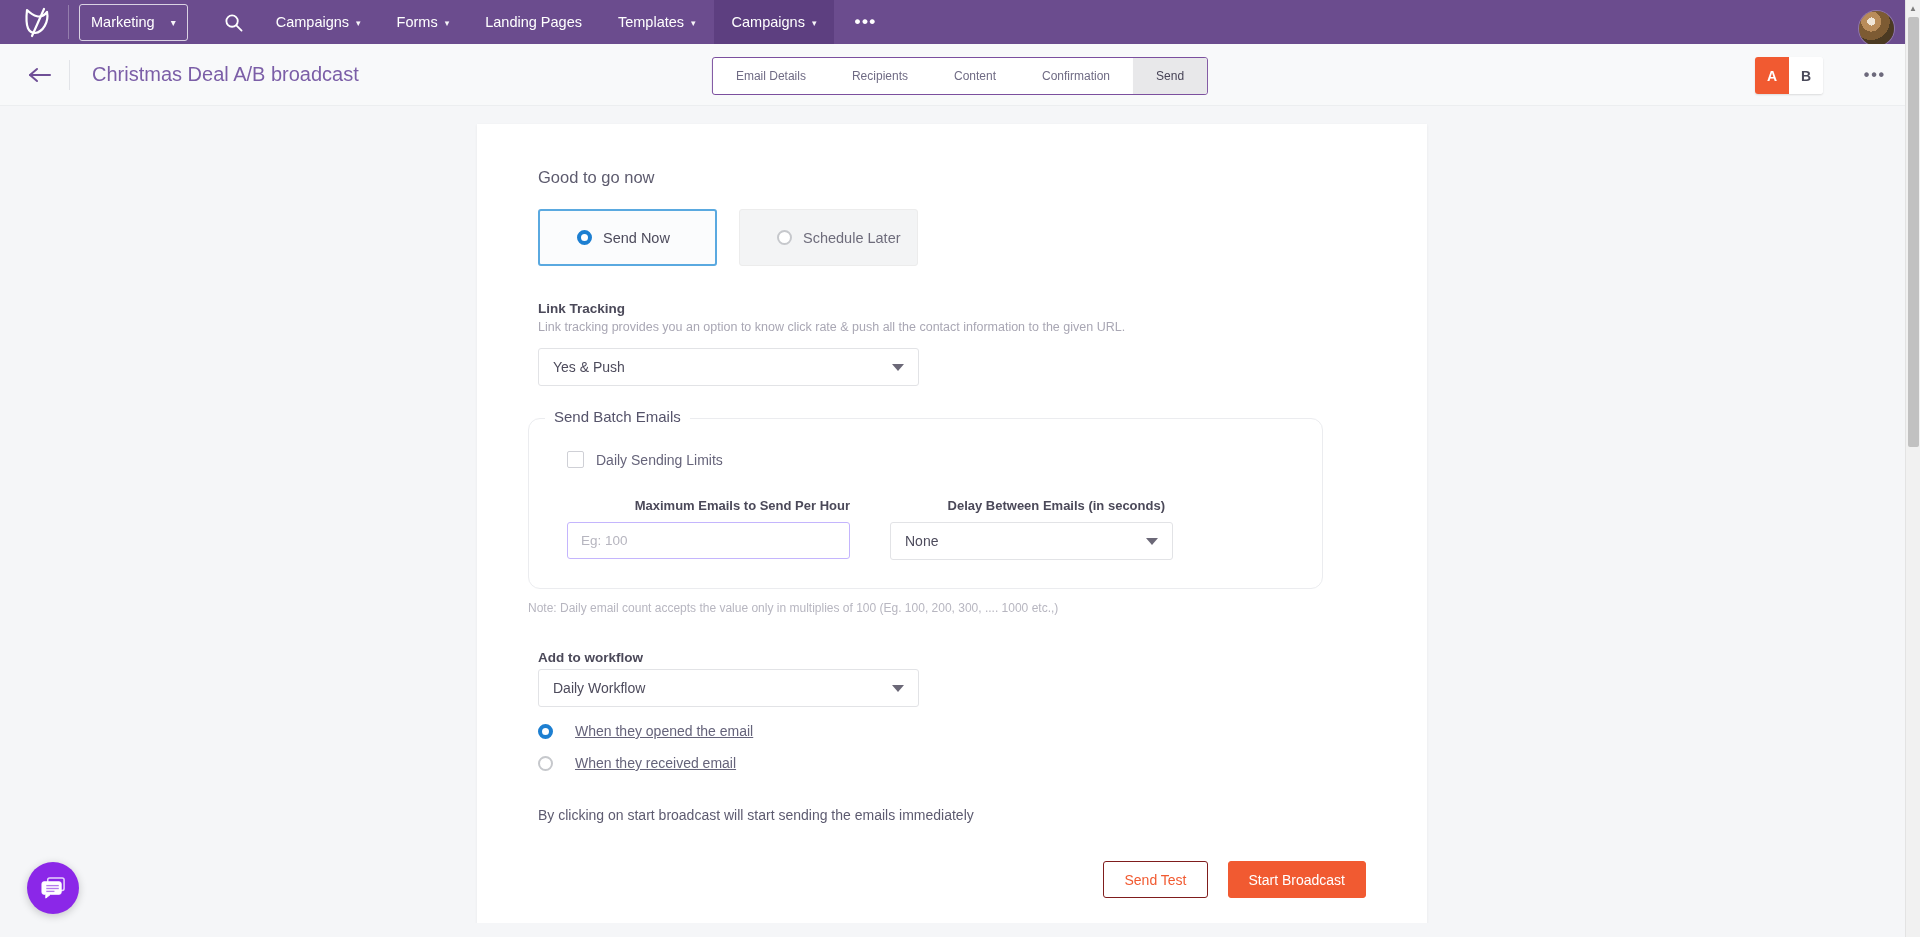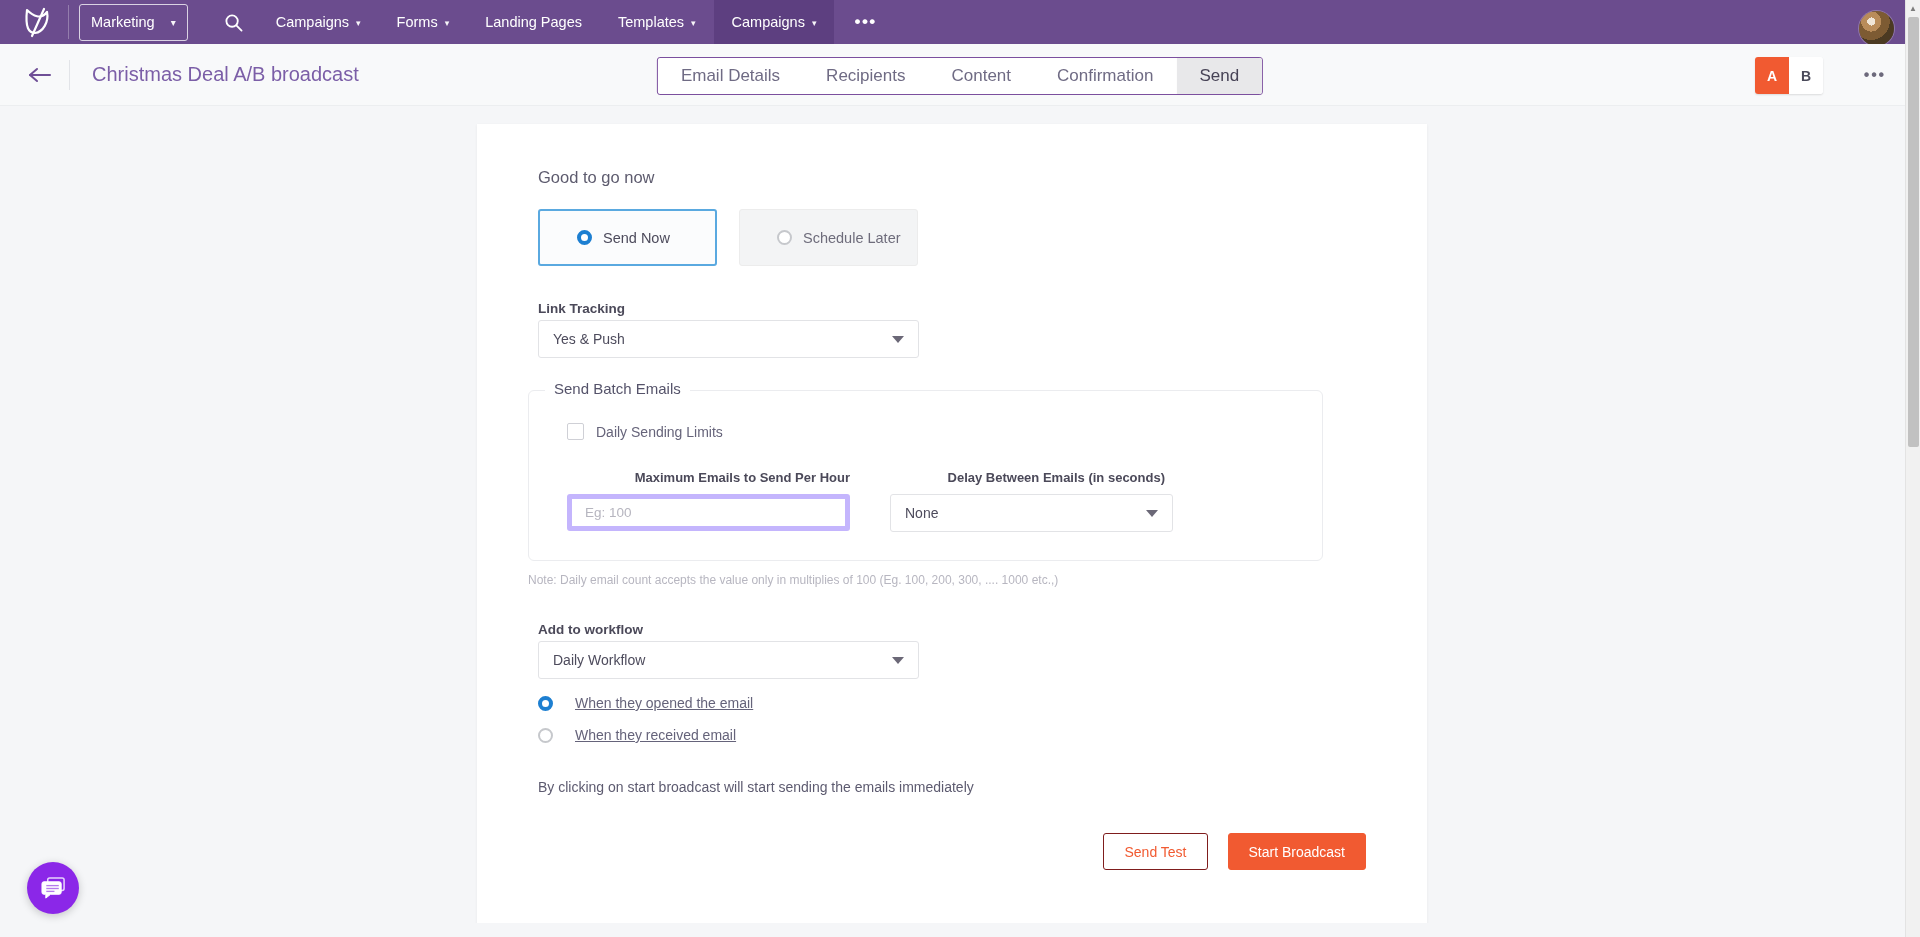--- a/index.html
+++ b/index.html
@@ -104,21 +104,21 @@
     height: 38px;
     border: 1px solid #7b4f9e;
     border-radius: 3px;
     display: flex;
     background: #fff;
     overflow: hidden;
   }
   .step {
     display: flex; align-items: center;
     padding: 0 23px;
-    font-size: 17px;
+    font-size: 12px;
     color: #6f6b84;
     cursor: pointer;
     white-space: nowrap;
   }
   .step.active { background: #e8e8ea; color: #474356; }
 
   .ab-group {
     position: absolute; right: 97px; top: 13px;
     display: flex;
     border-radius: 3px;
@@ -216,21 +216,21 @@
     width: 0; height: 0;
     border-left: 6px solid transparent;
     border-right: 6px solid transparent;
     border-top: 7px solid #6b6877;
   }
 
   
   .batch {
     margin: 32px 0 0 -5px;
     border: 1px solid #ebecef;
-    border-radius: 6px;
+    border-radius: 12px;
     padding: 0 0 28px 0;
     position: relative;
     width: 795px;
   }
   .batch-legend {
     position: absolute; top: -11px; left: 16px;
     background: #fff; padding: 0 9px;
     font-size: 15px; color: #55536a;
   }
   .batch-inner { padding: 32px 38px 0 38px; }
@@ -240,21 +240,21 @@
     border: 1px solid #cfd0d6; border-radius: 2px; background: #fff;
   }
   .checkrow span { font-size: 14px; color: #66647a; }
   .twocol { display: flex; gap: 32px; margin-top: 30px; }
   .col { width: 283px; }
   .col-label {
     font-size: 13px; font-weight: bold; color: #4b4959; margin-bottom: 9px; text-align: right;
   }
   .text-input {
     width: 283px; height: 37px;
-    border: 5px solid #c4b5fd; border-radius: 3px;
+    border: 1px solid #c4b5fd; border-radius: 3px;
     padding: 0 13px;
     font-size: 13.5px; color: #4d4b5c;
     font-family: "Liberation Sans", sans-serif;
     background: #fff;
   }
   .text-input::placeholder { color: #b6b5bf; }
   .col .select-box { width: 283px; margin-left: 8px; }
 
   .note {
     font-size: 12px; color: #b7b6c0; margin: 12px 0 0 -5px;
@@ -402,20 +402,21 @@
           <span class="radio on"></span>
           <span>Send Now</span>
         </div>
         <div class="choice unselected">
           <span class="radio"></span>
           <span>Schedule Later</span>
         </div>
       </div>
 
       <div class="field-label">Link Tracking</div>
+      <div class="field-help">Link tracking provides you an option to know click rate &amp; push all the contact information to the given URL.</div>
       <div class="select-box">
         <span>Yes &amp; Push</span>
         <span class="select-caret"></span>
       </div>
 
       <div class="batch">
         <div class="batch-legend">Send Batch Emails</div>
         <div class="batch-inner">
           <div class="checkrow">
             <span class="checkbox"></span>

